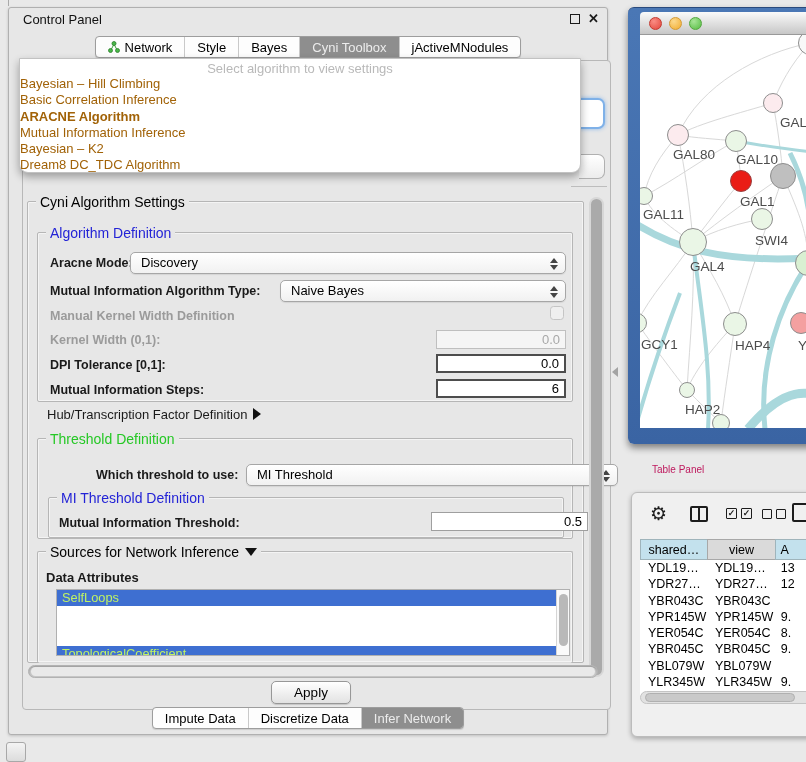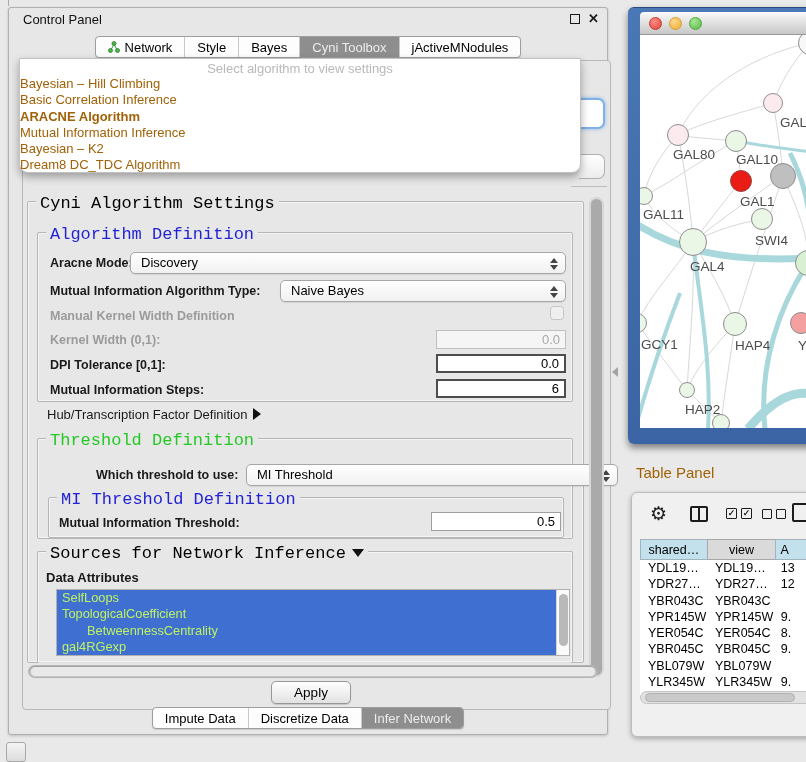--- a/index.html
+++ b/index.html
@@ -28,21 +28,21 @@
   .seg .sel { background:#8e8e8e; color:#ececec; }
 
   
   .content-panel { position:absolute; left:13px; top:52px; width:589px; height:650px;
     background:#e7e7e7; border:1px solid #b8b8b8; border-radius:4px; }
 
   
   .fs { position:absolute; border:1px solid #b6b6b6; border-radius:2px;
     box-shadow:inset 0 0 0 1px rgba(255,255,255,.55); }
   .fs-label { position:absolute; top:-8px; left:8px; background:#e7e7e7; padding:0 4px;
-    font-size:17px; white-space:nowrap;font-family:Liberation Mono, monospace; }
+    font-size:14px; white-space:nowrap; }
 
   .lbl { font-size:12.5px; font-weight:bold; color:#1a1a1a; white-space:nowrap; }
   .lbl.dis { color:#9b9b9b; }
   .plain { font-size:13px; color:#1a1a1a; white-space:nowrap; }
 
   
   .combo { position:absolute; height:22px; background:linear-gradient(#ffffff,#f1f1f1);
     border:1px solid #a6a6a6; border-radius:5px; font-size:13px; color:#000;
     line-height:20px; padding-left:10px; box-shadow:0 1px 1px rgba(0,0,0,.08); }
   .combo .arrows { position:absolute; right:8px; top:4px; width:8px; height:14px; }
@@ -106,21 +106,21 @@
   .tl.yel { left:29px; background:radial-gradient(circle at 35% 30%, #fcd98d, #f2ac2e); border:1px solid #d49a35; }
   .tl.grn { left:49px; background:radial-gradient(circle at 35% 30%, #a7e597, #55bc41); border:1px solid #53a73f; }
   .net-canvas { position:relative; width:184px; height:393px; background:#fff; overflow:hidden; }
   .node { position:absolute; border-radius:50%; border:1.2px solid #8d8d8d; }
   .nlabel { position:absolute; font-size:13.5px; color:#4c4c4c; white-space:nowrap; }
 
   .split-arrow { position:absolute; left:612px; top:367px; width:0; height:0;
     border-top:5px solid transparent; border-bottom:5px solid transparent; border-right:6px solid #a3a3a3; }
 
   
-  .tp-title { position:absolute; left:636px; top:464px; font-size:15px; color:#a16207; }
+  .tp-title { position:absolute; left:652px; top:464px; font-size:10px; color:#be185d; }
   .tpanel { position:absolute; left:631px; top:492px; width:192px; height:245px; background:#f0f0f0;
     border:1px solid #bcbcbc; border-radius:6px; box-shadow:0 2px 5px rgba(0,0,0,.28); }
   .gear { position:absolute; left:18px; top:9px; font-size:19px; color:#1c1c1c; }
   .splitview { position:absolute; left:58px; top:13px; width:18px; height:16px; border:2px solid #1c1c1c; border-radius:2px; }
   .splitview i { position:absolute; left:6px; top:0; bottom:0; width:2px; background:#1c1c1c; }
   .cbpair { position:absolute; display:flex; gap:4px; }
   .cbpair .cb { width:11px; height:11px; border:1.6px solid #1c1c1c; border-radius:1px; font-size:9px;
     font-weight:bold; color:#1c1c1c; line-height:9px; text-align:center; }
   .docico { position:absolute; left:160px; top:10px; width:16px; height:19px; border:2px solid #1c1c1c; border-radius:2px; background:#f0f0f0; }
 
@@ -248,31 +248,31 @@
             <span>MI Threshold</span>
             <span class="arrows">
                 <i class="up"></i>
                 <i class="dn"></i>
               </span>
           </div>
 
           <div class="fs" style="left:10px; top:58px; width:516px; height:41px;">
             <span class="fs-label" style="color:#2323d6;">MI Threshold Definition</span>
             <span class="lbl abs" style="left:10px; top:18px;">Mutual Information Threshold:</span>
-            <div class="tfield thin" style="left:382px; top:14px; width:130px;">0.5</div>
+            <div class="tfield thin" style="left:382px; top:14px; width:157px;">0.5</div>
           </div>
         </div>
 
         <div class="fs" style="left:9px; top:349px; width:536px; height:112px; border-bottom:none;">
           <span class="fs-label"><span>Sources for Network Inference</span><span class="tri-down"></span></span>
           <span class="lbl abs" style="left:8px; top:18px; font-size:13px;">Data Attributes</span>
           <div class="listbox" style="left:18px; top:37px; width:514px; height:67px;">
             <div id="attr-list">
                 <div class="attr-item" style="background: rgb(62, 111, 209);">SelfLoops</div>
-                <div class="attr-item" style="background: rgb(62, 111, 209);">TopologicalCoefficient</div>
+                <div class="attr-item" style="background: rgb(62, 111, 209); margin-top: 40px;">TopologicalCoefficient</div>
                 <div class="attr-item" style="background: rgb(62, 111, 209); padding-left: 30px;">BetweennessCentrality</div>
                 <div class="attr-item" style="background: rgb(62, 111, 209);">gal4RGexp</div>
               </div>
             <div class="list-vsb">
                 <div class="th"></div>
               </div>
           </div>
         </div>
       </div>
 

